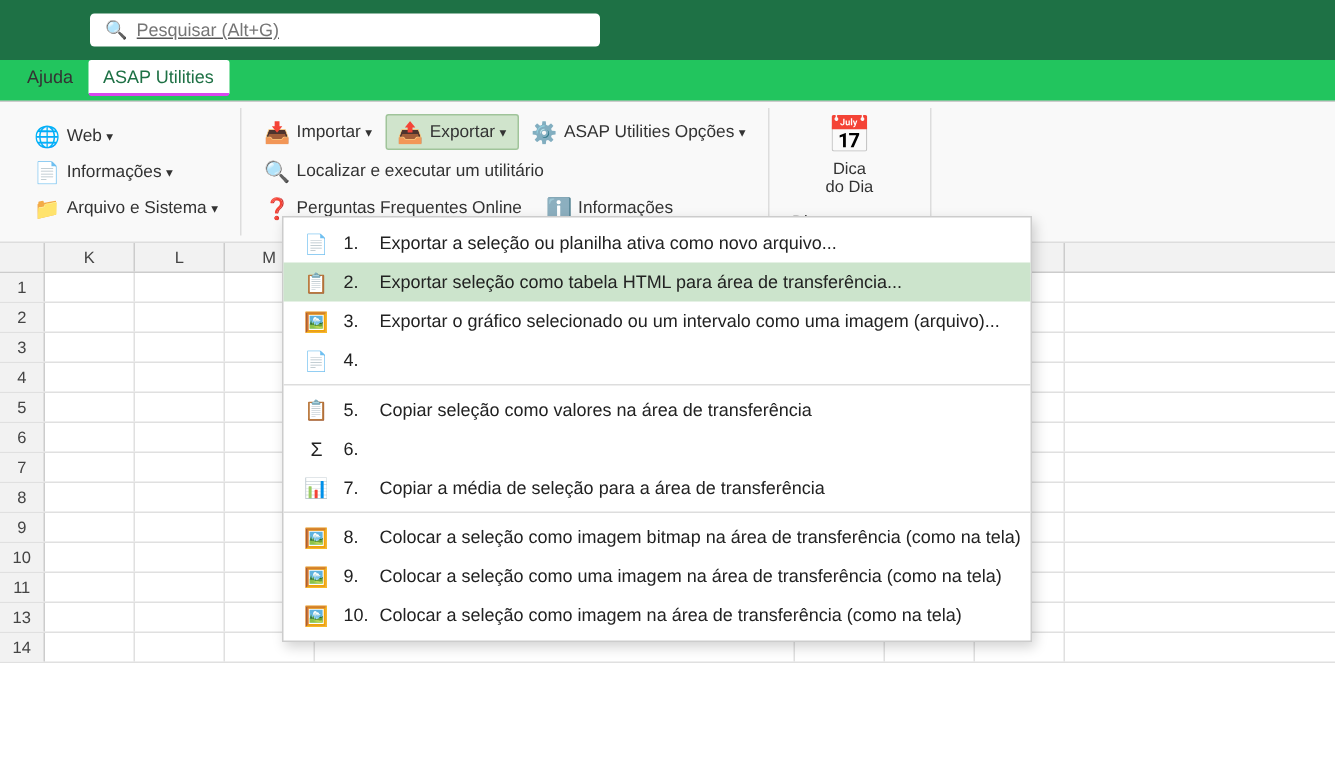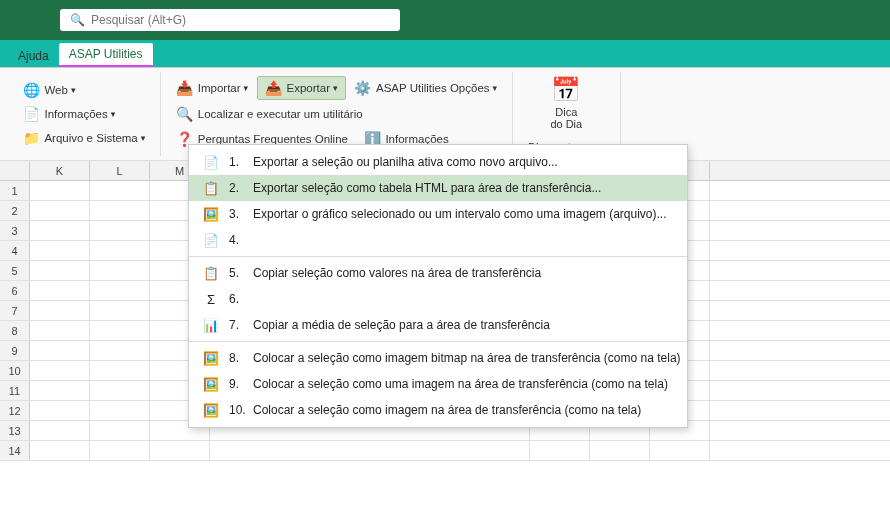--- a/index.html
+++ b/index.html
@@ -22,32 +22,33 @@
       width: 340px;
       margin-left: 50px;
     }
     .search-box input {
       border: none;
       outline: none;
       font-size: 12px;
       color: #555;
       width: 300px;
       background: transparent;
+      text-decoration: underline;
     }
     .search-icon-wrap {
       margin-right: 6px;
       color: #888;
     }
 
     
     .menu-bar {
-      background: #14b8a6;
+      background: #22c55e;
       border-bottom: 1px solid #ccc;
       display: flex;
-      align-items: flex-end;
+      align-items: flex-start;
       height: 28px;
       padding: 0 8px;
     }
     .menu-item {
       padding: 4px 10px;
       cursor: pointer;
       font-size: 12px;
       color: #333;
       border-radius: 2px;
     }
@@ -458,30 +459,20 @@
       <div class="row-num">11</div>
       <div class="grid-cell col-k"></div>
       <div class="grid-cell col-l"></div>
       <div class="grid-cell col-m"></div>
       <div class="grid-cell col-gap"></div>
       <div class="grid-cell col-v"></div>
       <div class="grid-cell col-w"></div>
       <div class="grid-cell col-x"></div>
     </div>
       <div class="grid-row">
-      <div class="row-num">12</div>
-      <div class="grid-cell col-k"></div>
-      <div class="grid-cell col-l"></div>
-      <div class="grid-cell col-m"></div>
-      <div class="grid-cell col-gap"></div>
-      <div class="grid-cell col-v"></div>
-      <div class="grid-cell col-w"></div>
-      <div class="grid-cell col-x"></div>
-    </div>
-      <div class="grid-row">
       <div class="row-num">13</div>
       <div class="grid-cell col-k"></div>
       <div class="grid-cell col-l"></div>
       <div class="grid-cell col-m"></div>
       <div class="grid-cell col-gap"></div>
       <div class="grid-cell col-v"></div>
       <div class="grid-cell col-w"></div>
       <div class="grid-cell col-x"></div>
     </div>
       <div class="grid-row">

